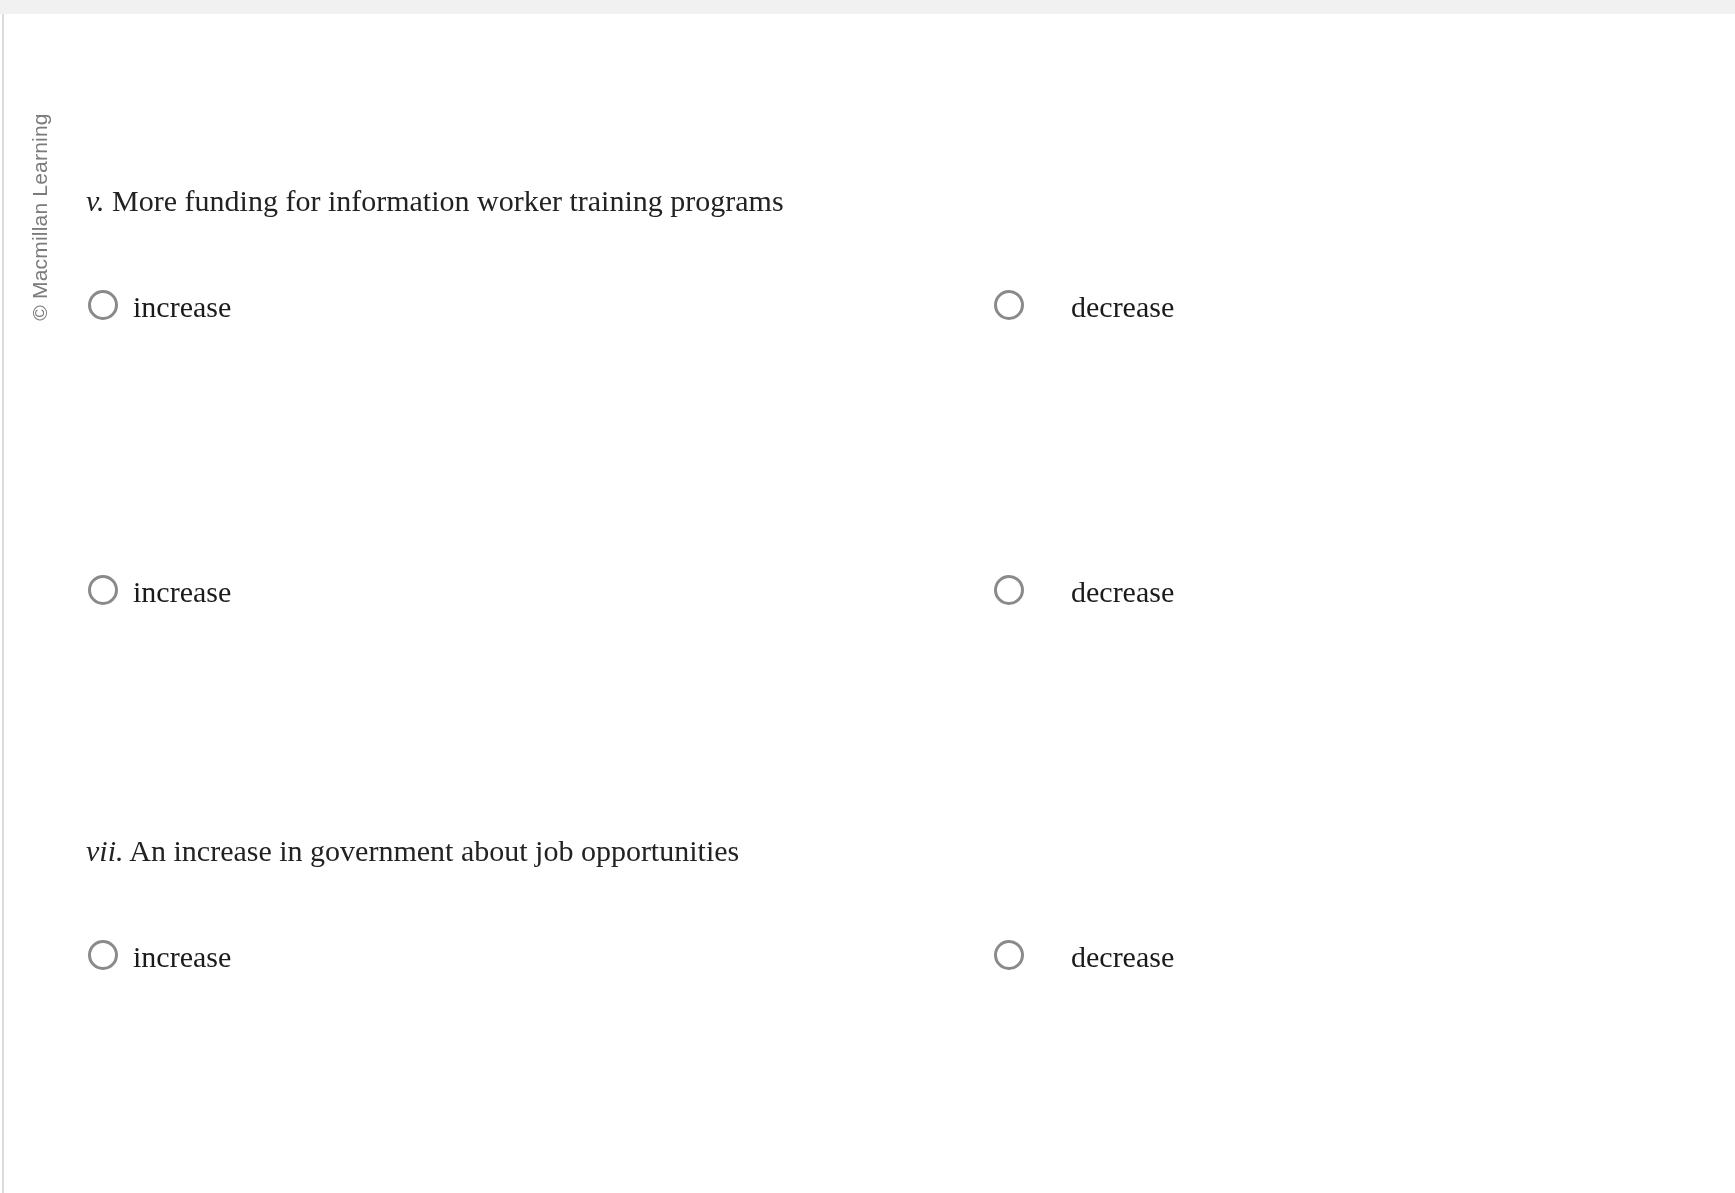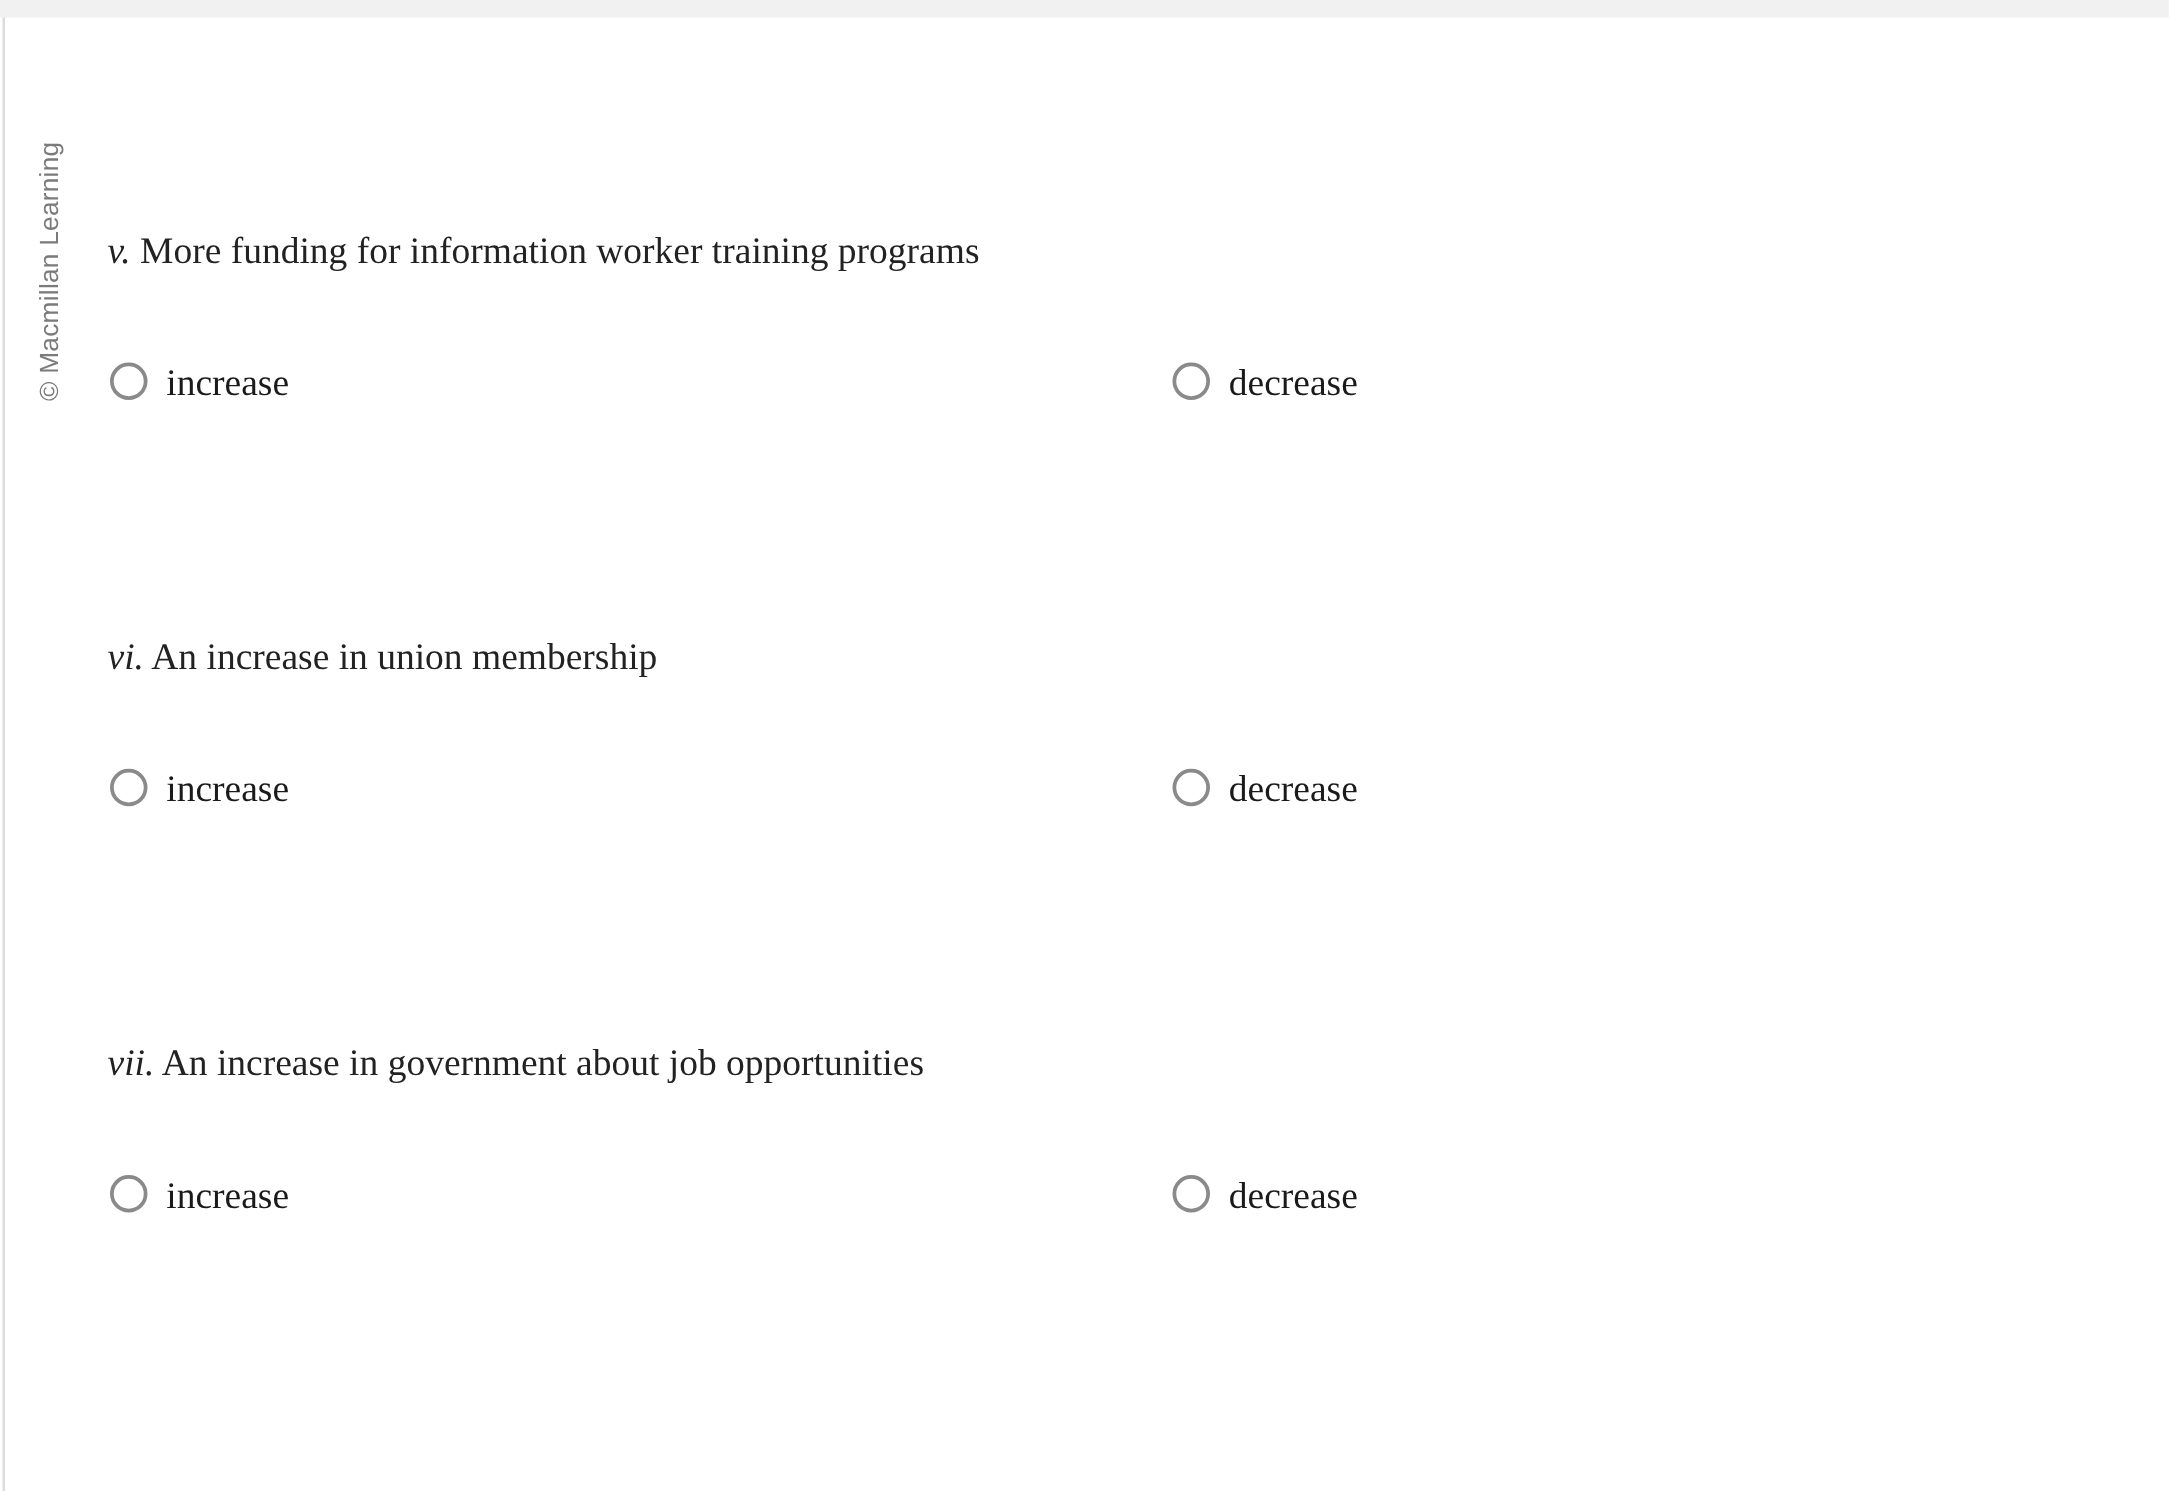--- a/index.html
+++ b/index.html
@@ -94,21 +94,21 @@
 
   .option {
     position: absolute;
     top: 0;
     display: flex;
     align-items: flex-start;
     height: 40px;
     cursor: pointer;
   }
   .option.opt-increase { left: 2px; }
-  .option.opt-decrease { left: 852px; }
+  .option.opt-decrease { left: 908px; gap: 32px; }
 
   .radio-circle {
     width: 24px;
     height: 24px;
     border: 3px solid #8a8a8a;
     border-radius: 50%;
     background: #ffffff;
     box-sizing: content-box;
     flex: 0 0 auto;
   }
@@ -142,21 +142,20 @@
           <span class="option-label">increase</span>
         </div>
         <div class="option opt-decrease">
           <span class="radio-circle"></span>
           <span class="option-label">decrease</span>
         </div>
       </div>
     </div>
 
     <div class="question-block" data-idx="1">
-      <div class="question-prompt"><span class="numeral">vi.</span><span class="prompt-text"> An increase in union membership</span></div>
       <div class="options-row">
         <div class="option opt-increase">
           <span class="radio-circle"></span>
           <span class="option-label">increase</span>
         </div>
         <div class="option opt-decrease">
           <span class="radio-circle"></span>
           <span class="option-label">decrease</span>
         </div>
       </div>

